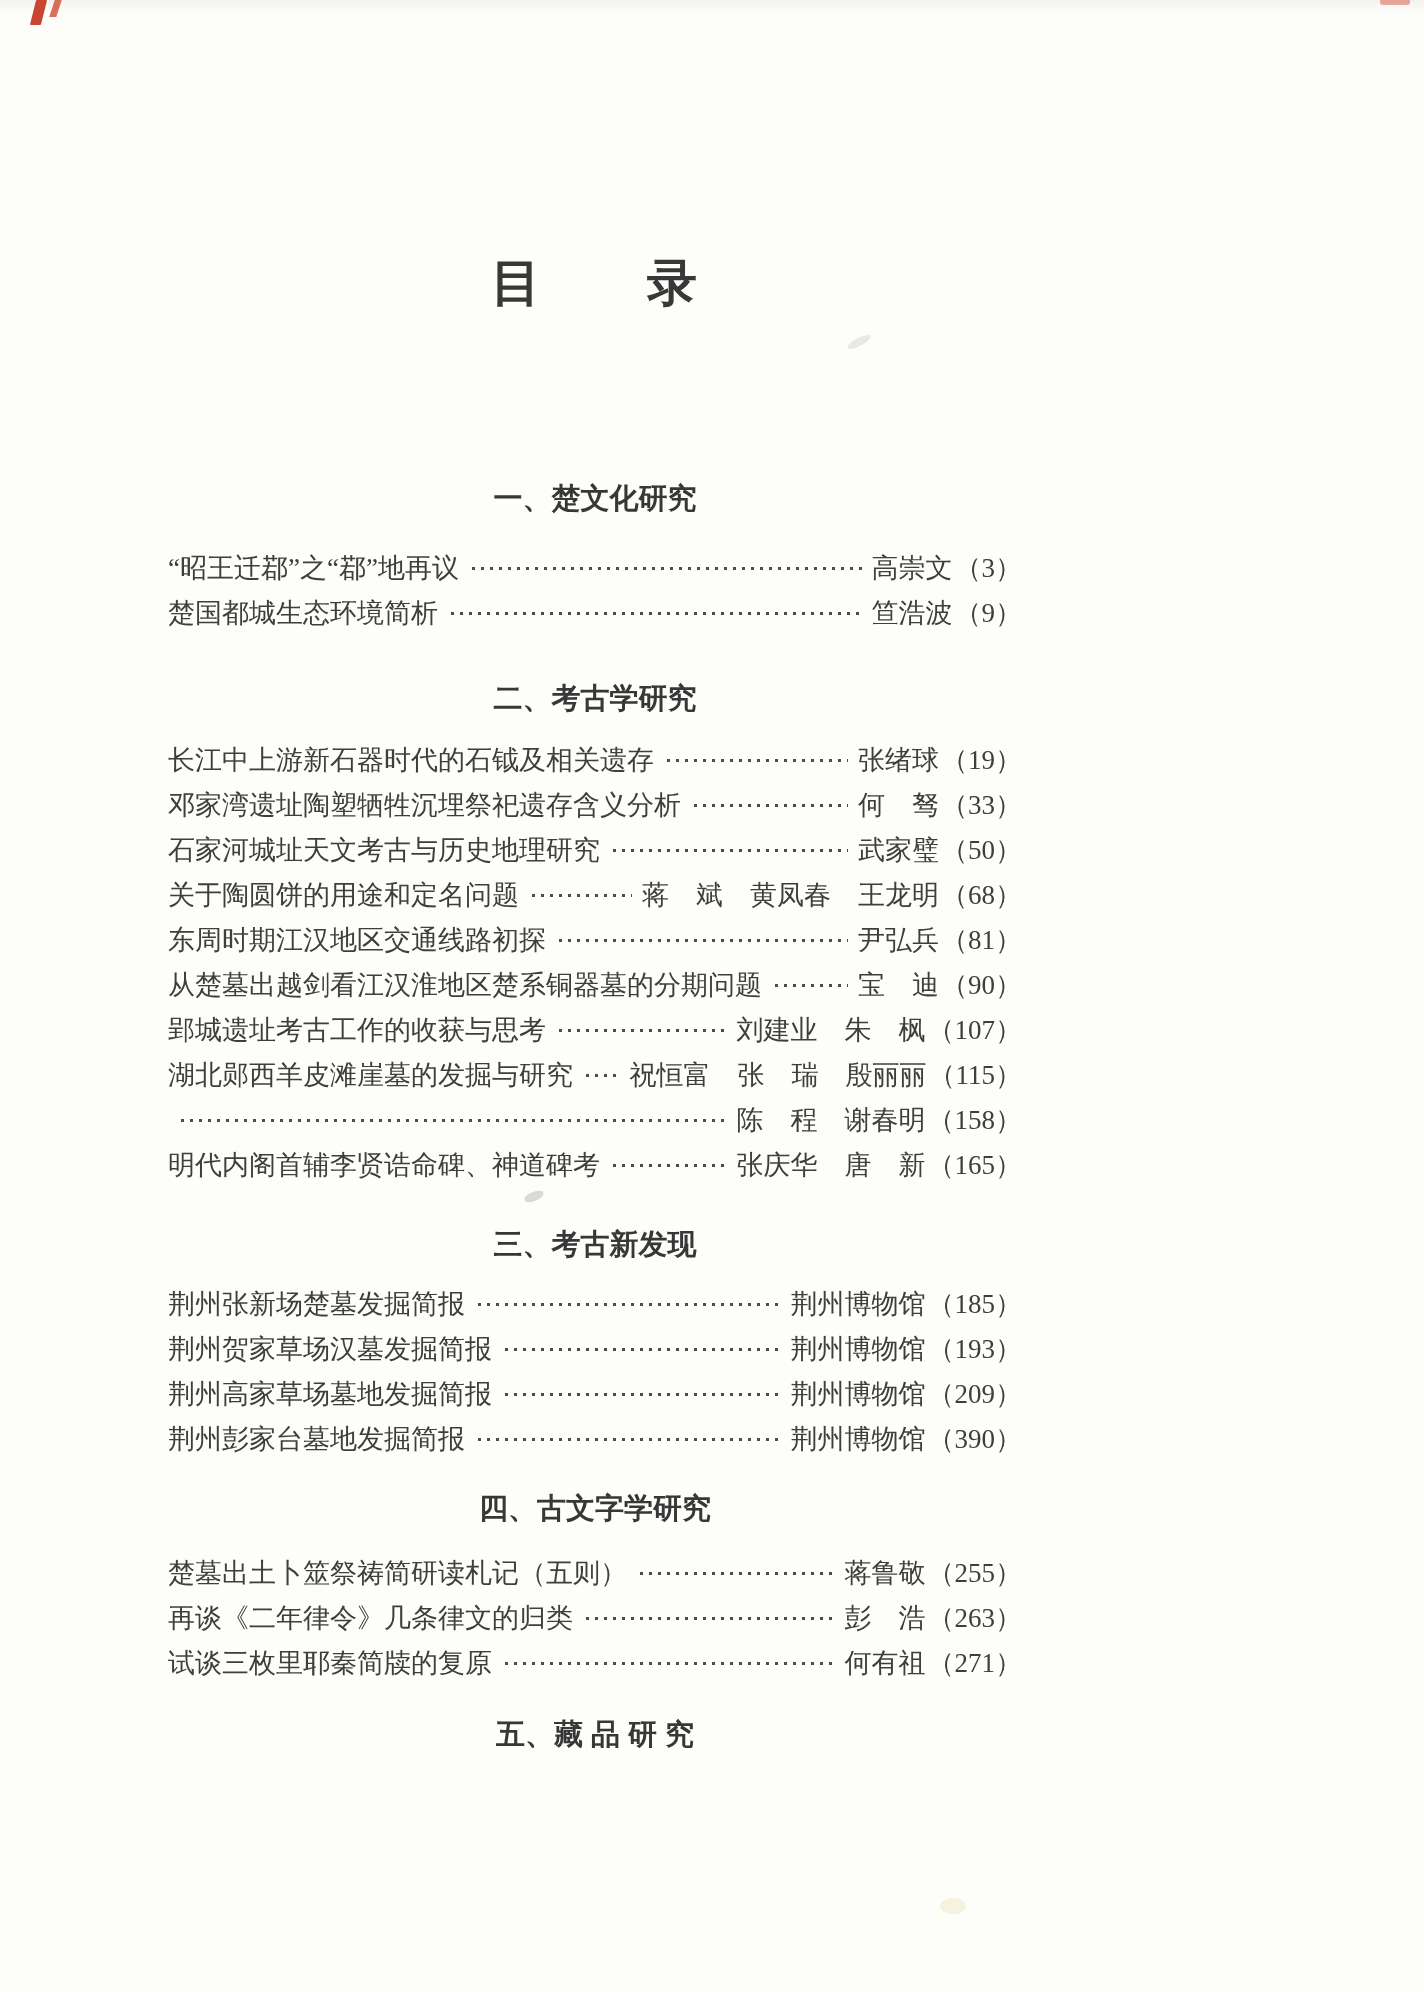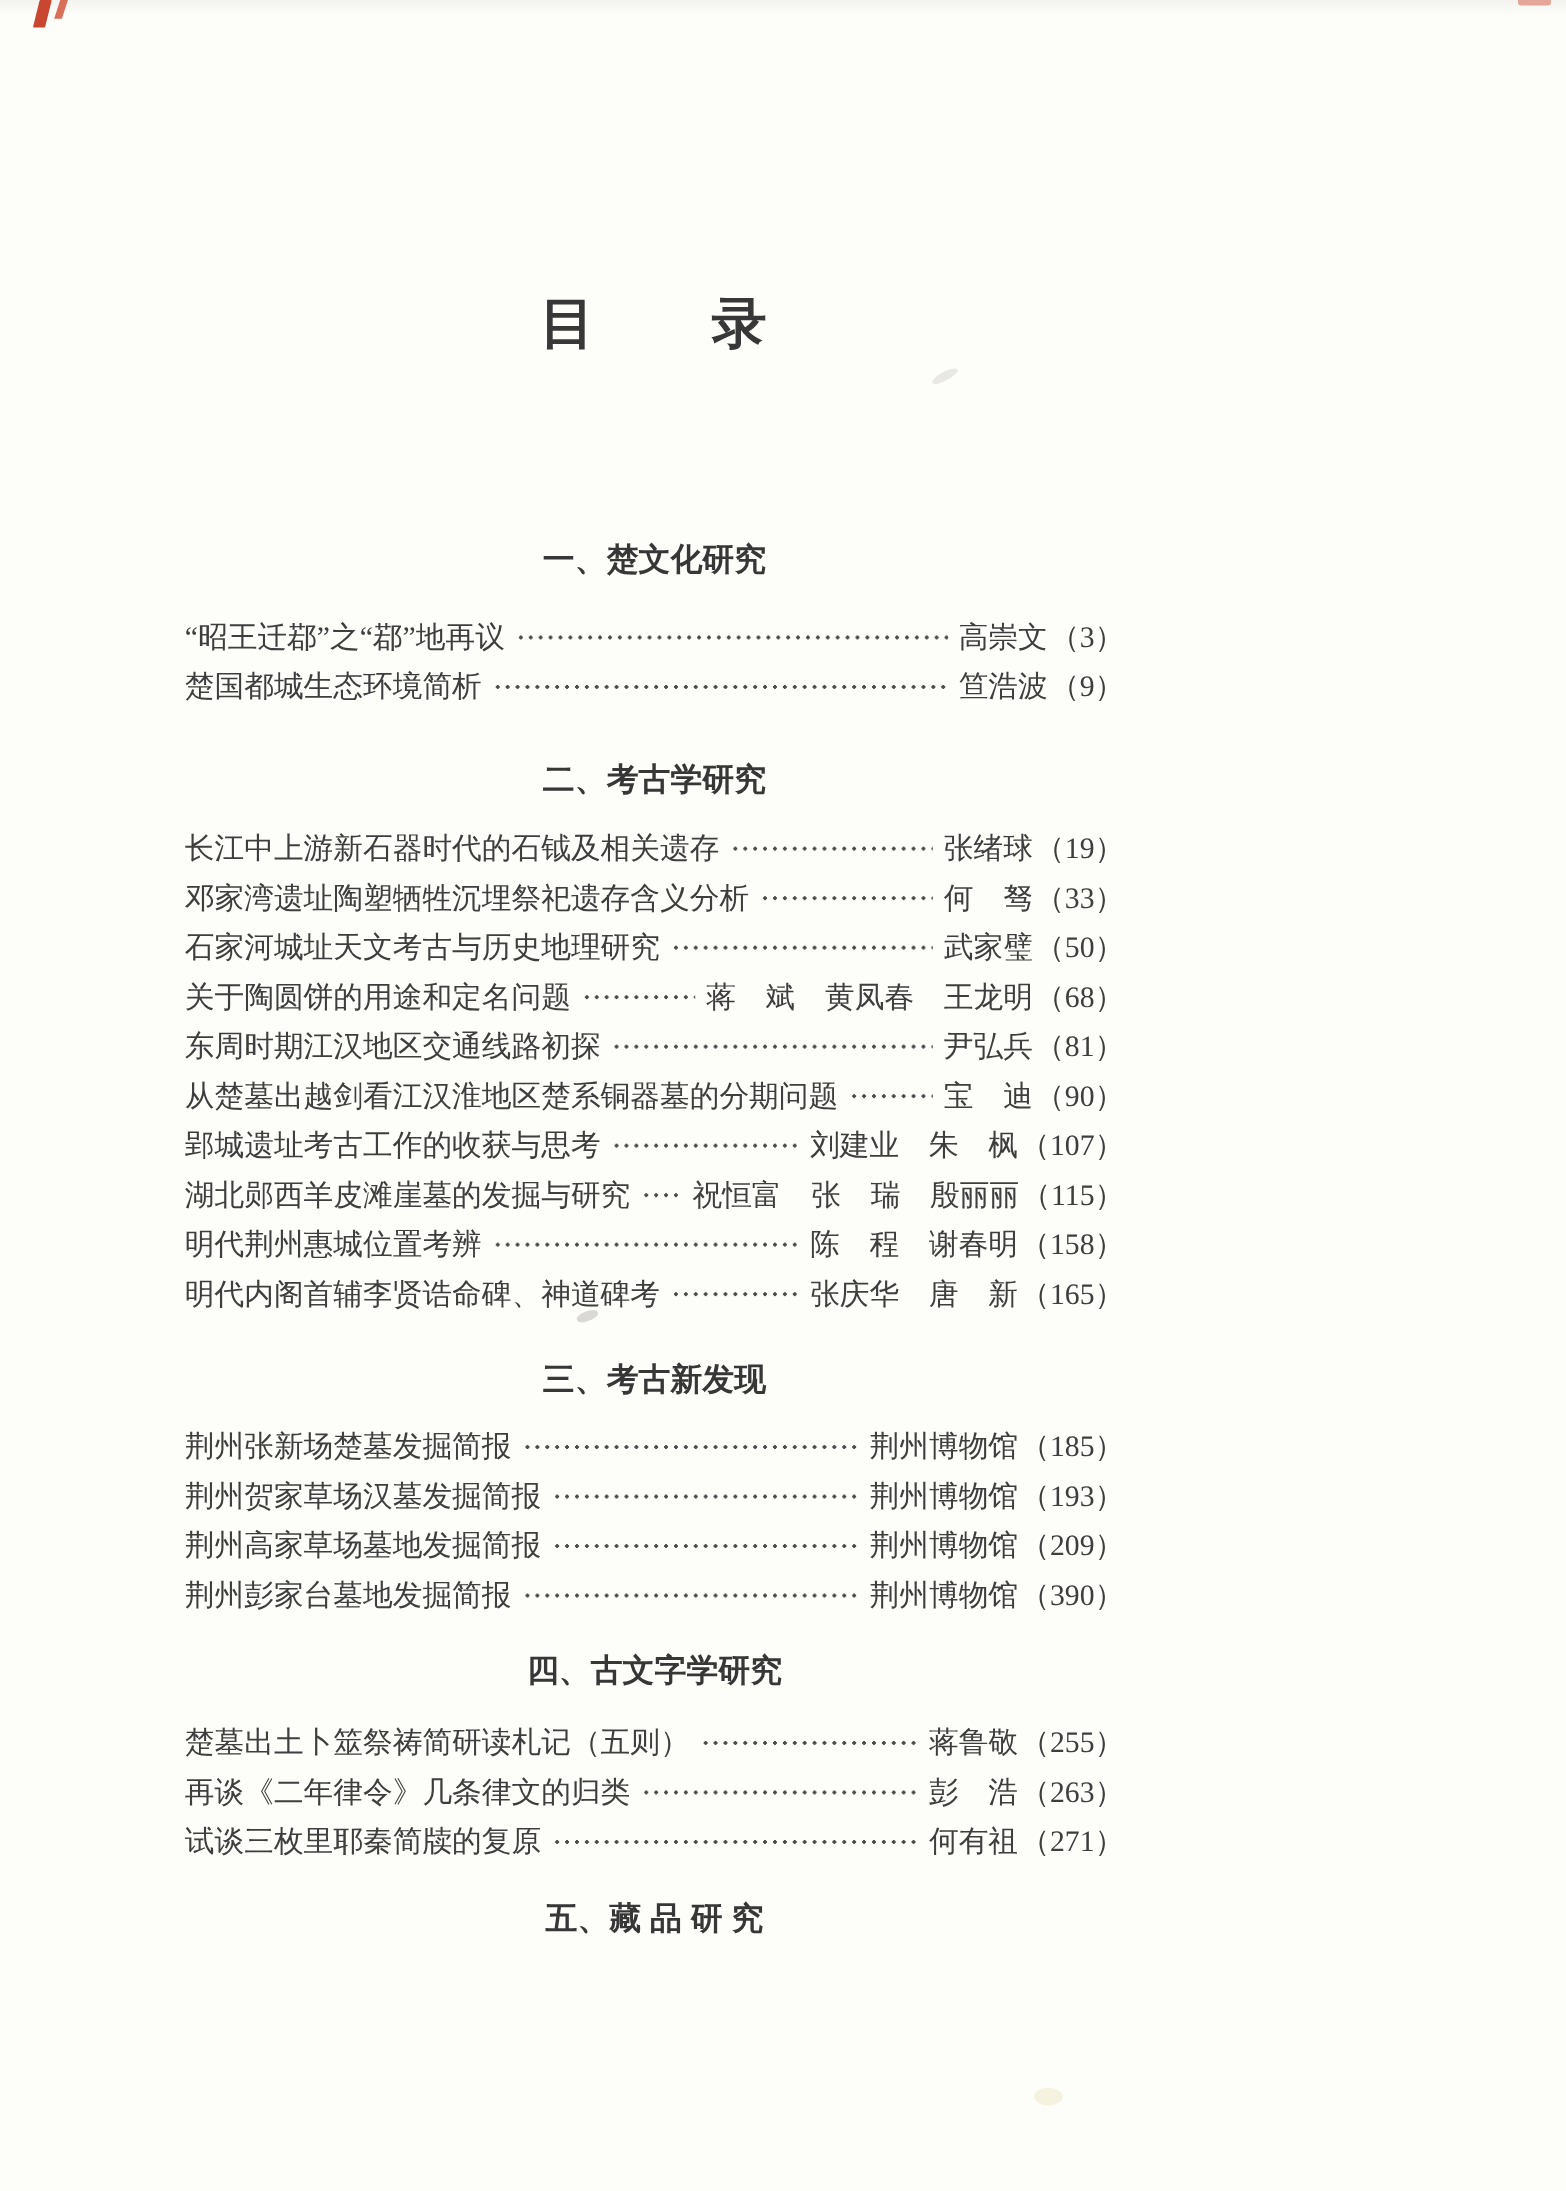--- a/index.html
+++ b/index.html
@@ -13,21 +13,21 @@
   }
   
   .scan-shade {
     position: absolute; left: 0; top: 0; width: 100%; height: 14px;
     background: linear-gradient(180deg, rgba(60,50,40,0.05), rgba(0,0,0,0));
     pointer-events: none;
   }
   .content {
     position: absolute;
     left: 168px;
-    top: 11px;
+    top: 0;
     width: 854px;
   }
   .doc-title {
     margin: 252px 0 0 0;
     font: 700 50px/62px "Liberation Serif", "DejaVu Serif", serif;
     letter-spacing: 2px;
     color: #383838;
     text-align: center;
     white-space: pre;
   }
@@ -153,21 +153,20 @@
       <span class="a">刘建业　朱　枫</span>
       <span class="p">（107）</span>
     </div>
     <div class="toc-row">
       <span class="t">湖北郧西羊皮滩崖墓的发掘与研究</span>
       <span class="leader"></span>
       <span class="a">祝恒富　张　瑞　殷丽丽</span>
       <span class="p">（115）</span>
     </div>
     <div class="toc-row">
-      <span class="t">明代荆州惠城位置考辨</span>
       <span class="leader"></span>
       <span class="a">陈　程　谢春明</span>
       <span class="p">（158）</span>
     </div>
     <div class="toc-row">
       <span class="t">明代内阁首辅李贤诰命碑、神道碑考</span>
       <span class="leader"></span>
       <span class="a">张庆华　唐　新</span>
       <span class="p">（165）</span>
     </div>

